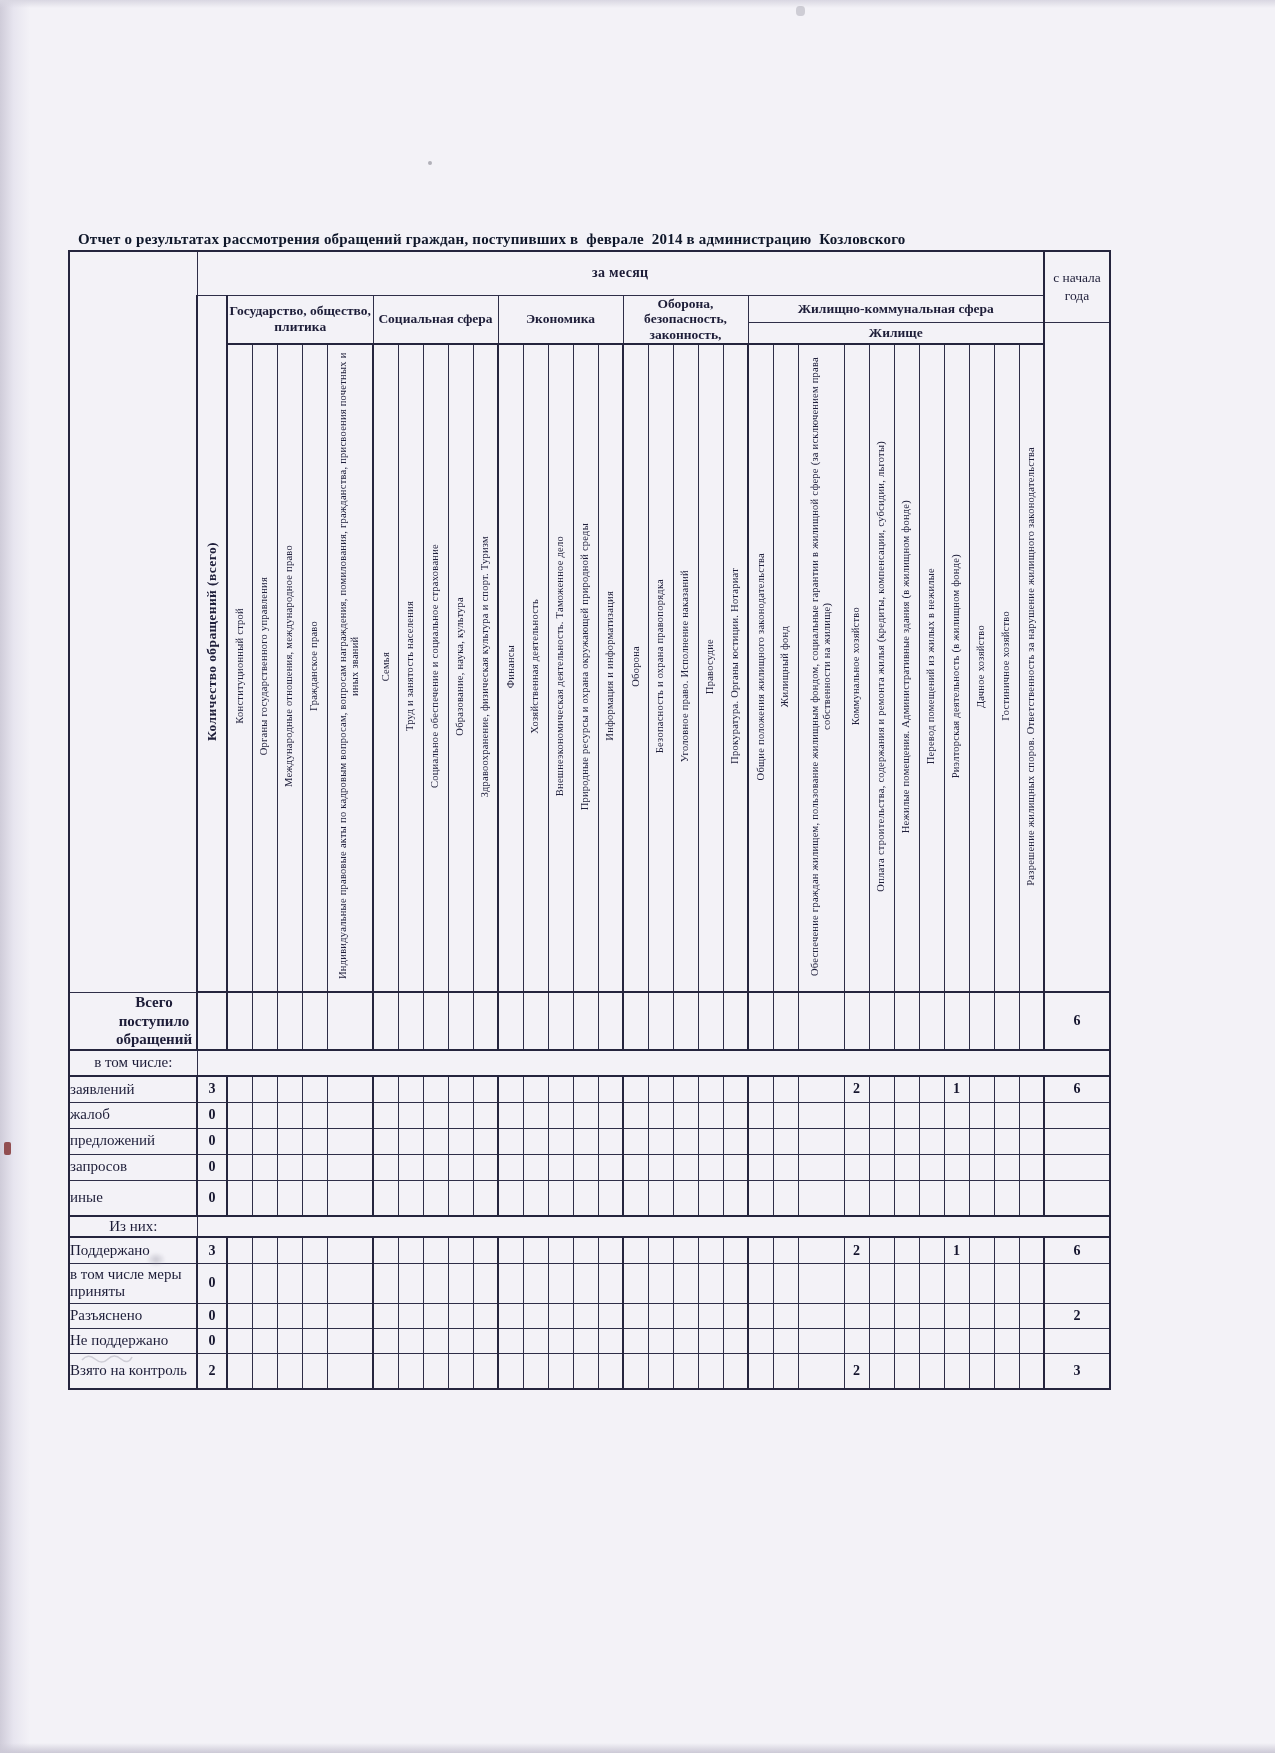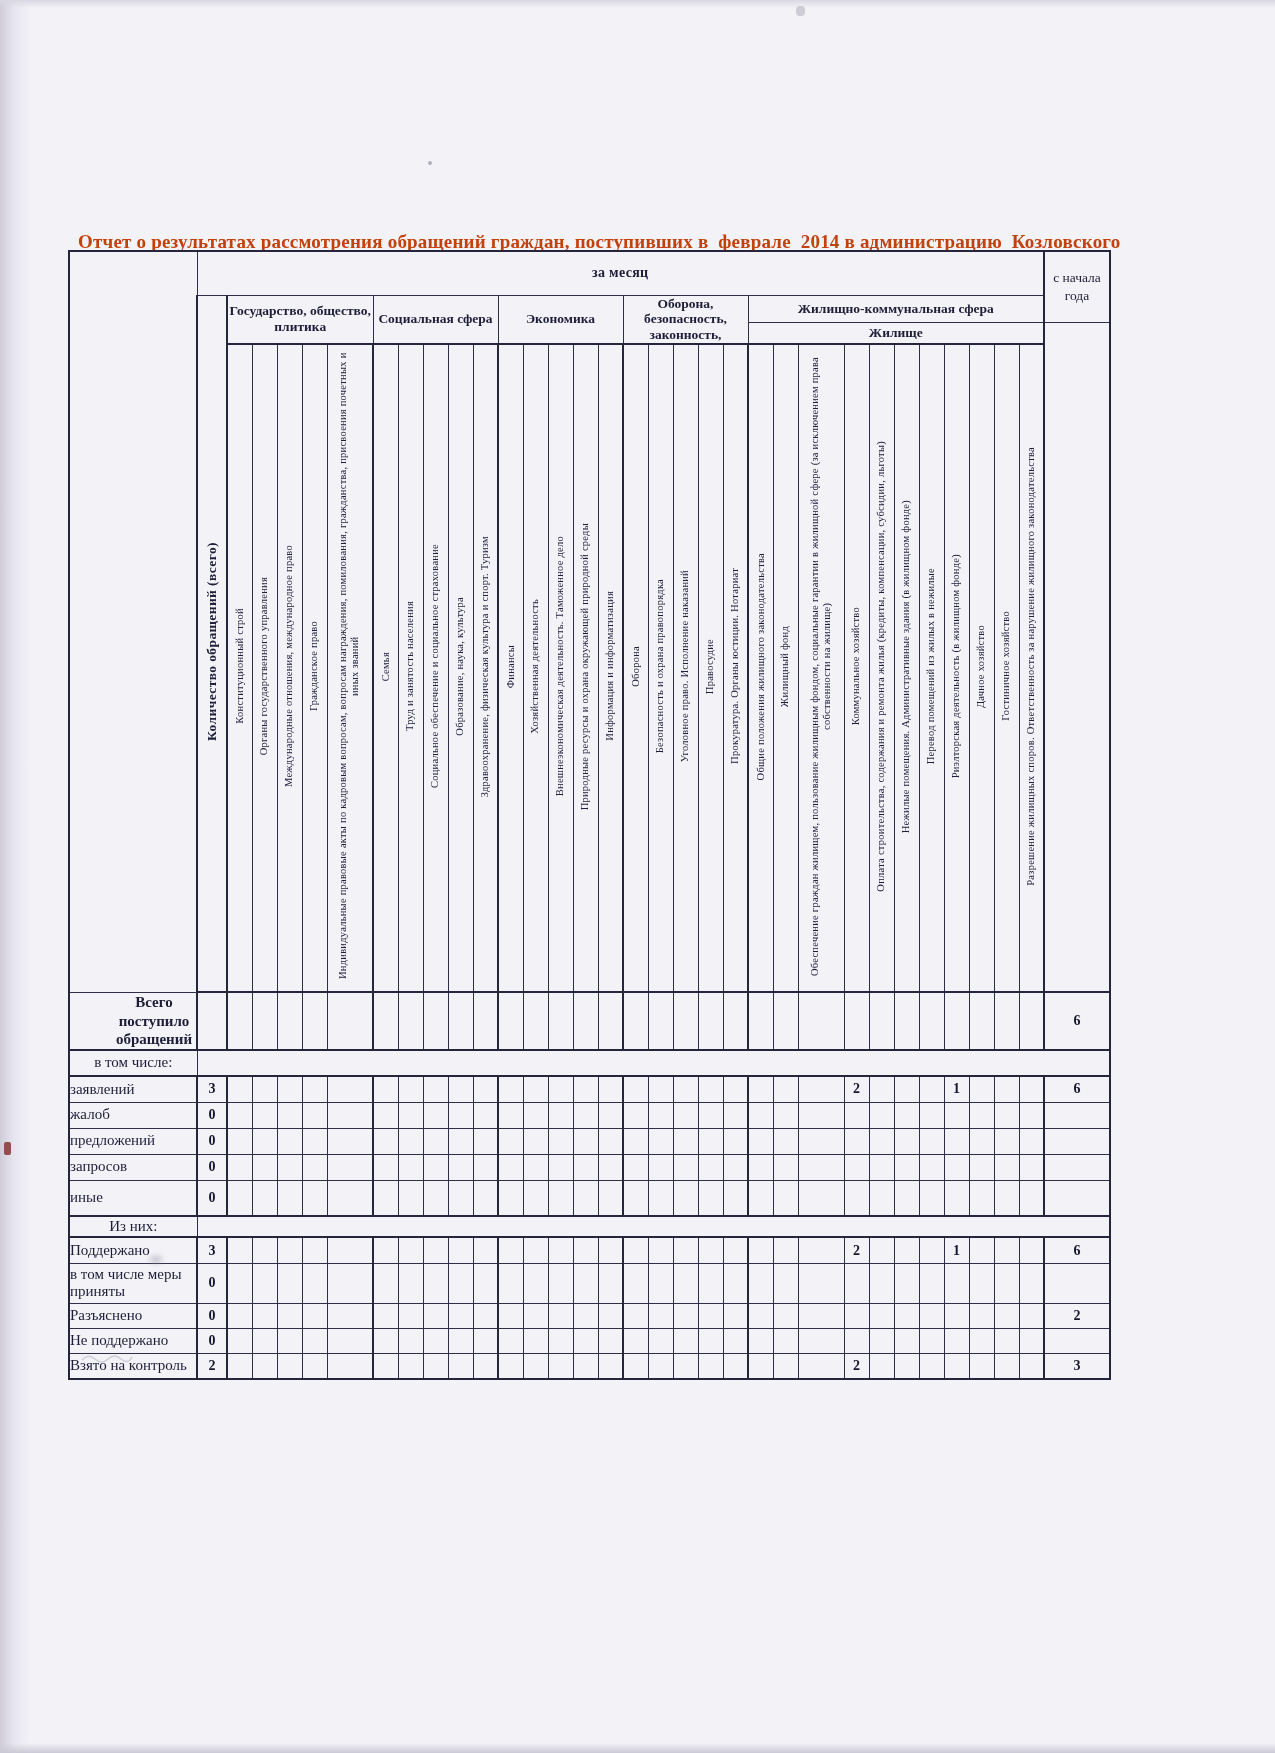--- a/index.html
+++ b/index.html
@@ -12,21 +12,21 @@
   
   .edge-left{position:absolute;left:0;top:0;bottom:0;width:30px;
     background:linear-gradient(90deg,#cfccd9 0%,#e7e5ef 45%,rgba(243,242,247,0) 100%);}
   .edge-top{position:absolute;left:0;top:0;right:0;height:8px;
     background:linear-gradient(180deg,#d9d7e2,rgba(243,242,247,0));}
   .edge-bottom{position:absolute;left:0;bottom:0;right:0;height:10px;
     background:linear-gradient(0deg,#ccc9d6,rgba(243,242,247,0));}
 
   .title{
     position:absolute;left:78px;top:231px;width:1100px;
-    font-size:19px;font-weight:bold;letter-spacing:.2px;color:#c2410c;
+    font-size:15px;font-weight:bold;letter-spacing:.2px;color:#0f172a;
     white-space:pre;
   }
 
   .table-wrap{position:absolute;left:68px;top:250px;}
   table.report{border-collapse:collapse;table-layout:fixed;border:2px solid #25253e;background:transparent;}
   table.report th,table.report td{border:1px solid #2e2e48;padding:0;overflow:hidden;}
 
   th.corner{background:transparent;}
   th.h-zames{font-size:14px;font-weight:bold;vertical-align:middle;text-align:center;letter-spacing:.3px;}
   th.h-year{font-size:13.5px;font-weight:normal;vertical-align:middle;text-align:center;line-height:1.3;padding:0 9px;}
@@ -521,21 +521,21 @@
           <td class="num"></td>
           <td class="num"></td>
           <td class="num"></td>
           <td class="num"></td>
           <td class="num"></td>
           <td class="num"></td>
           <td class="num"></td>
           <td class="num"></td>
           <td class="num bl2"></td>
         </tr>
-        <tr style="height: 26px;">
+        <tr style="height: 36px;">
           <td class="row-label">Взято на контроль</td>
           <td class="num bl2 br2">2</td>
           <td class="num"></td>
           <td class="num"></td>
           <td class="num"></td>
           <td class="num"></td>
           <td class="num"></td>
           <td class="num bl2"></td>
           <td class="num"></td>
           <td class="num"></td>

